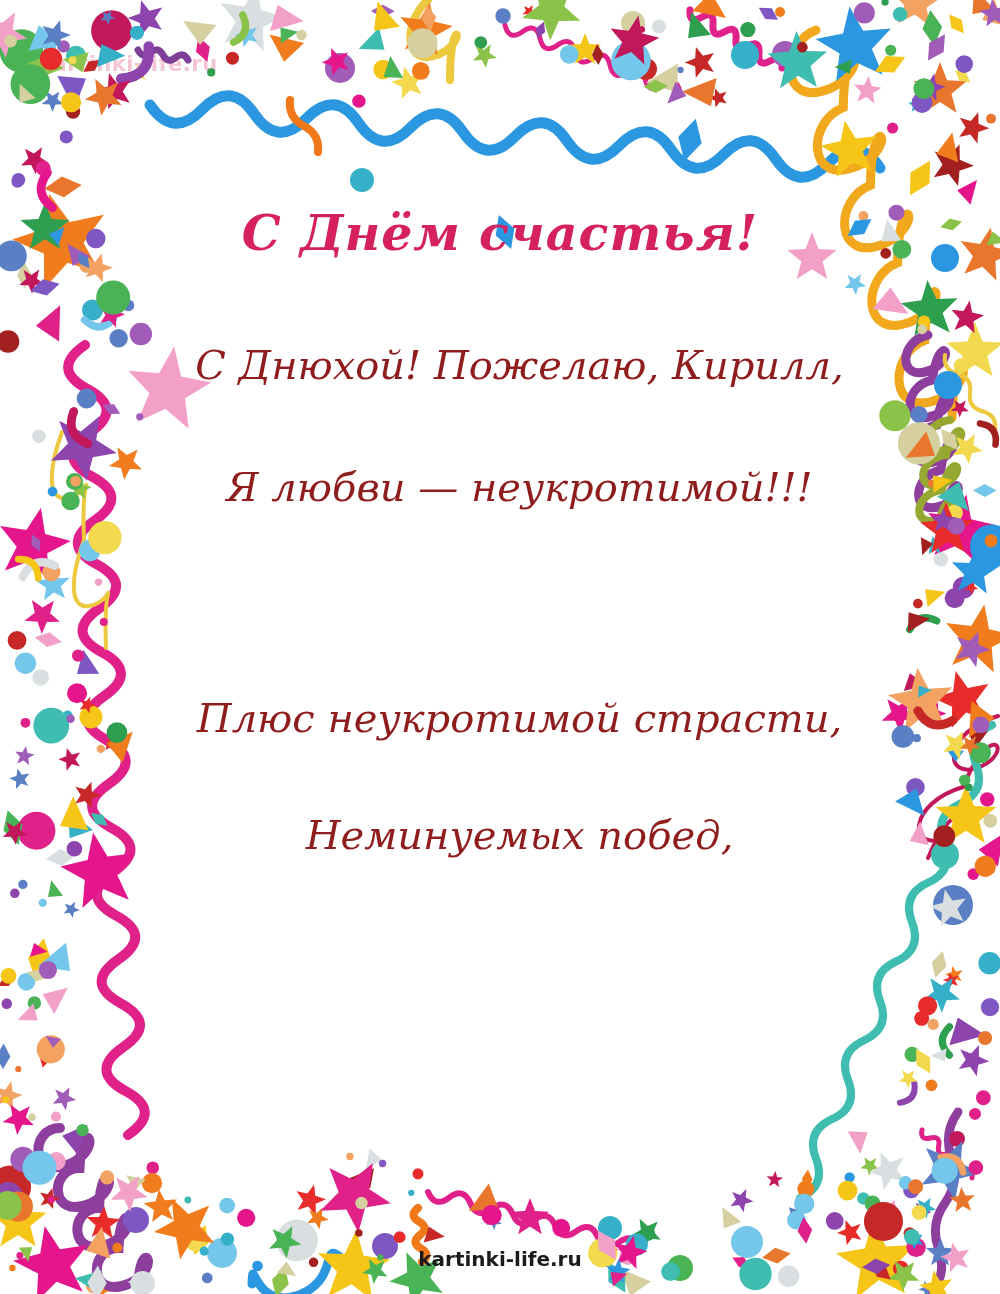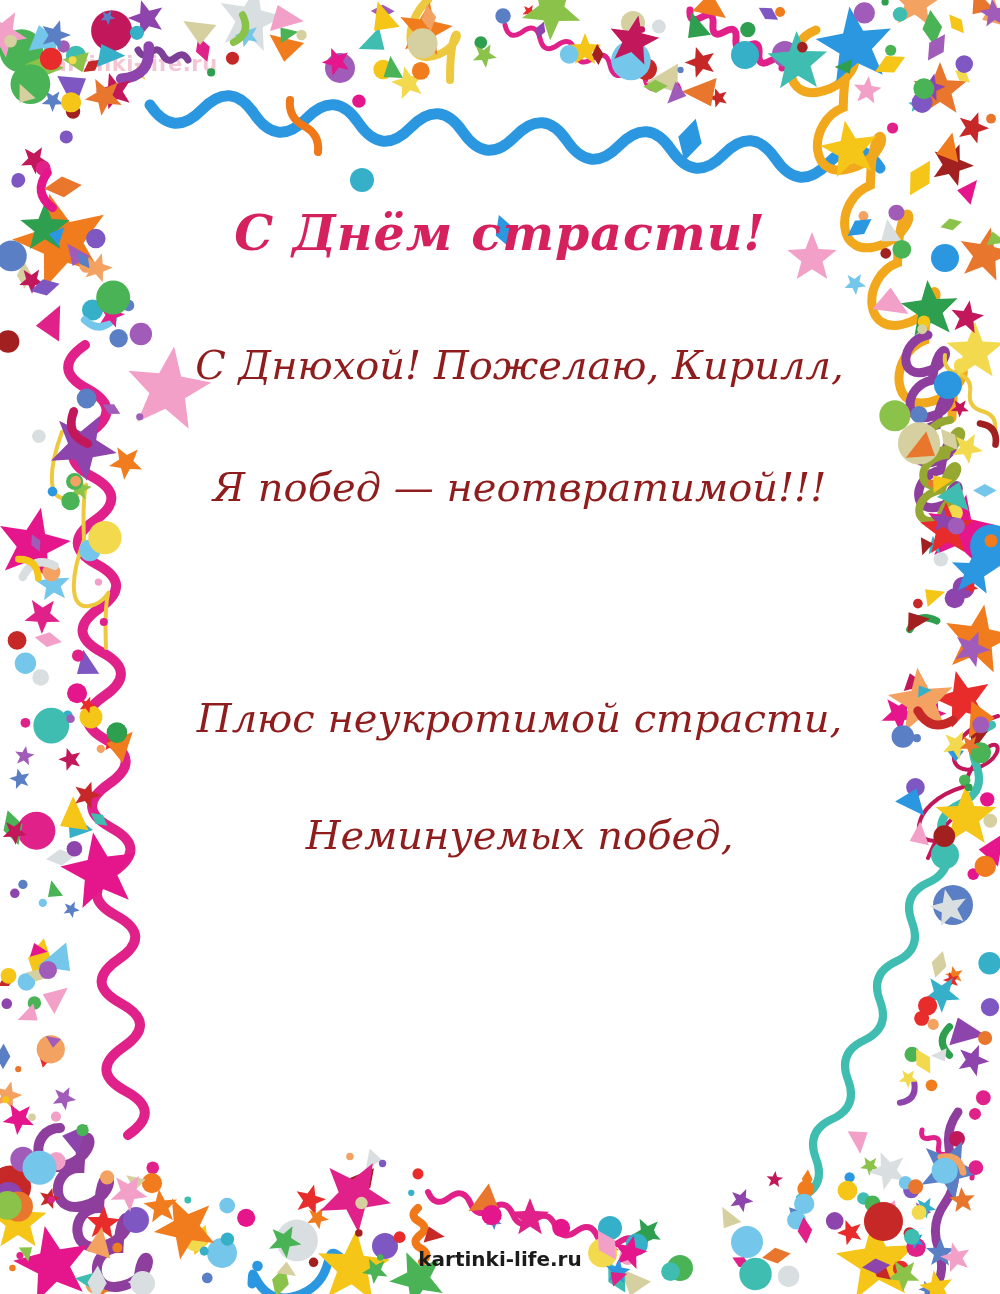--- a/index.html
+++ b/index.html
@@ -511,20 +511,20 @@
       <circle cx="922.2085349415352" cy="329.2772622751072" r="4.906010966747999" fill="#d6cfa0"></circle>
       <circle cx="73.0456728011508" cy="111.56854395847766" r="7.179556639865041" fill="#a32020"></circle>
       <circle cx="71.09087920095772" cy="102.23379537776707" r="10.100522017106414" fill="#f5c518"></circle>
       <circle cx="921.6561166184248" cy="1018.349542895332" r="7.472115820273757" fill="#e82c2c"></circle>
       <circle cx="204.18237306550145" cy="1251.11325224726" r="4.552393874153495" fill="#35b0c8"></circle>
       <circle cx="989.6112842064665" cy="963.2722376976162" r="11.241945682093501" fill="#35b0c8"></circle>
       <path d="M0 -8.287267276085913 L7.458540548477322 5.386723729455844 L-4.557997001847252 4.557997001847252 Z" fill="#35b0c8" transform="translate(923.4242427955668 690.0005276892334) rotate(89.35224224813282)"></path>
     </svg>
   <div class="wm-top">kartinki-life.ru</div>
   <main class="content">
-    <h1 class="title">С Днём страсти!</h1>
+    <h1 class="title">С Днём счастья!</h1>
     <p class="line l1">С Днюхой! Пожелаю, Кирилл,</p>
-    <p class="line l2">Я побед — неотвратимой!!!</p>
+    <p class="line l2">Я любви — неукротимой!!!</p>
     <p class="line l4">Плюс неукротимой страсти,</p>
     <p class="line l5">Неминуемых побед,</p>
   </main>
   <div class="wm-bottom">kartinki-life.ru</div>
 </div>
 
 </body></html>

